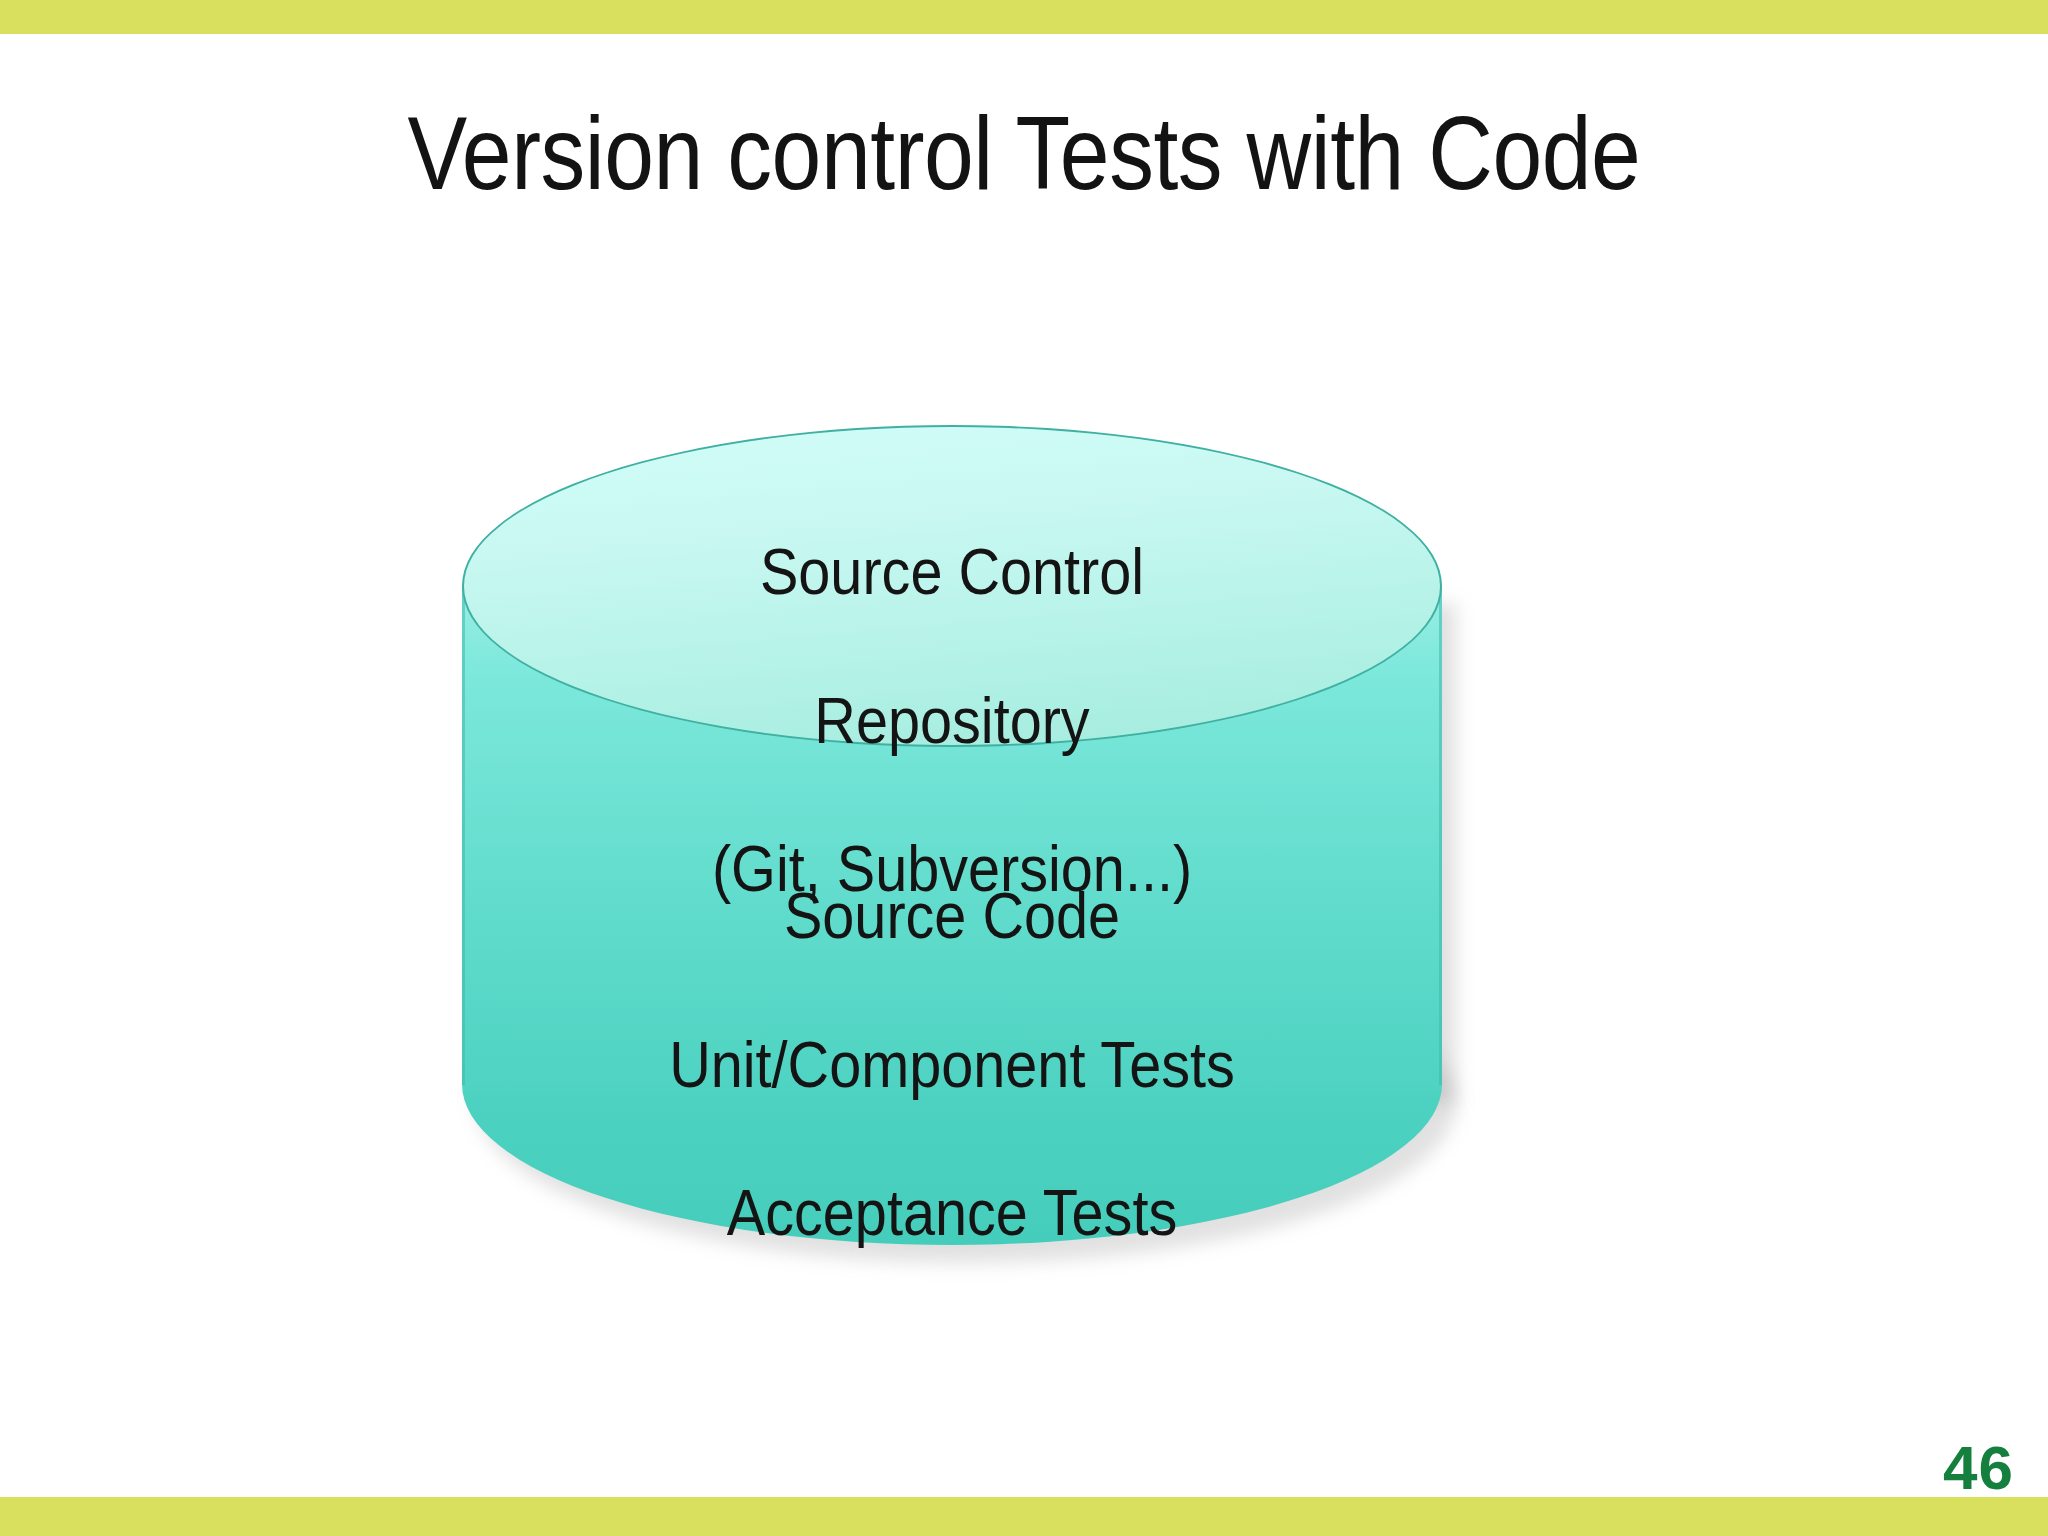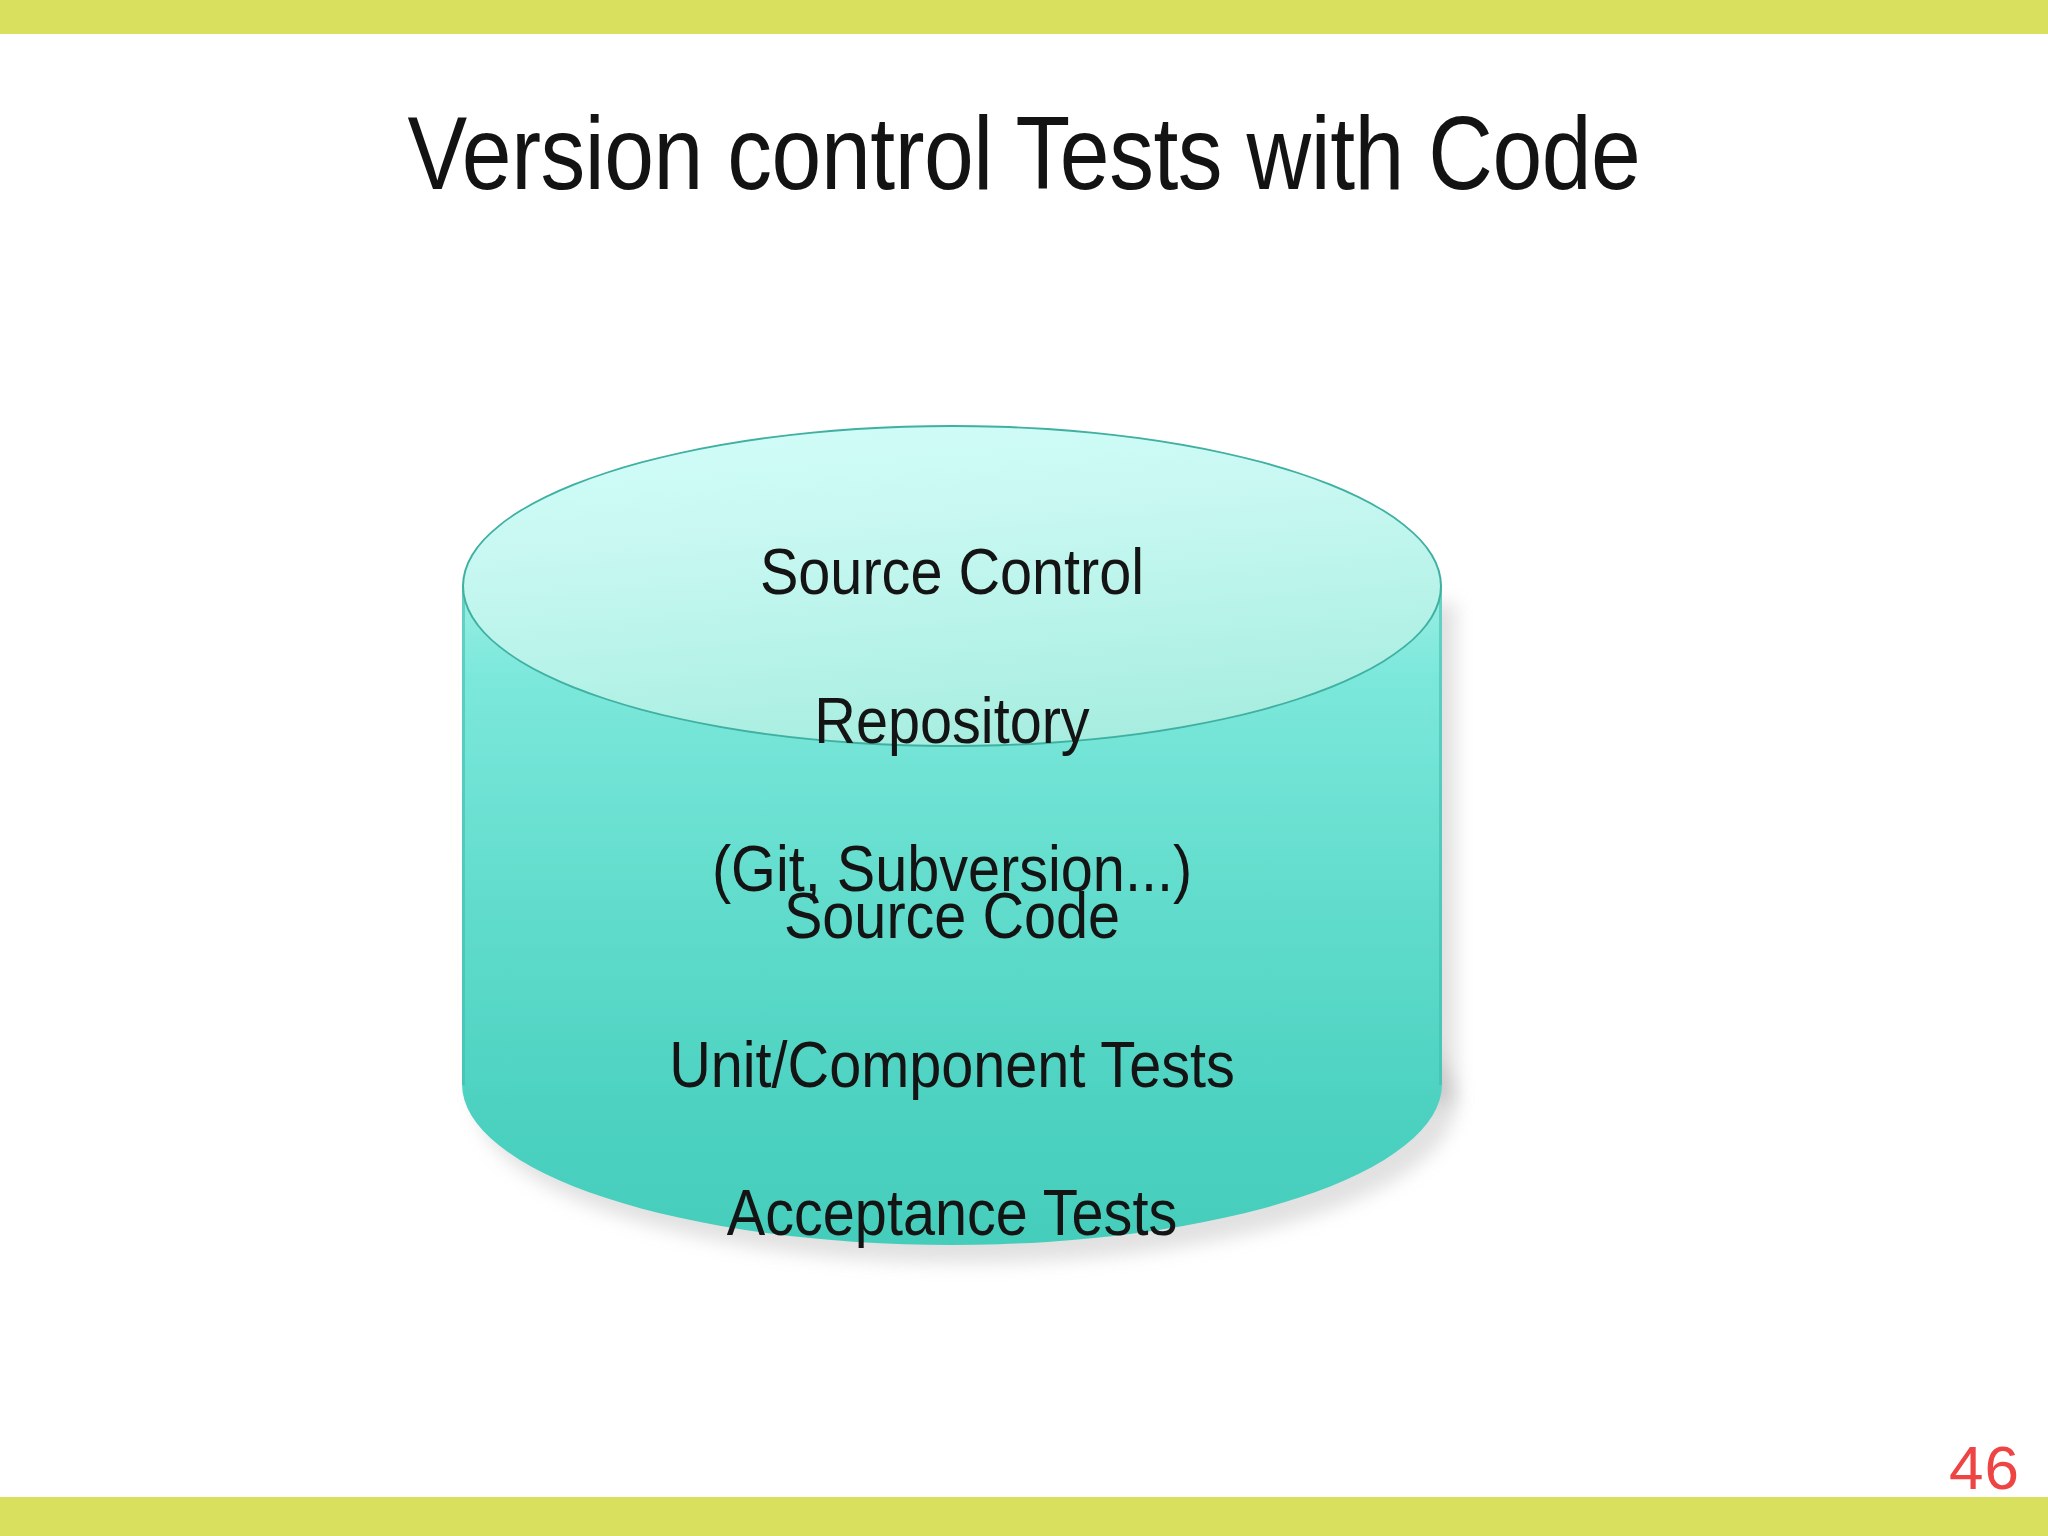--- a/index.html
+++ b/index.html
@@ -155,26 +155,26 @@
   }
   .cyl-text-body {
     top: 380px;
     font-size: 64px;
   }
   .cyl-text .line { display: block; }
 
   
   .page-number {
     position: absolute;
-    right: 28px;
+    right: 34px;
     top: 1432px;
     font-family: "Liberation Sans", "DejaVu Sans", sans-serif;
     font-size: 62px;
-    font-weight: 400;
-    color: #ef4444;
+    font-weight: 700;
+    color: #15803d;
     letter-spacing: 1px;
   }
 </style>
 </head>
 <body>
 
 <div class="bar bar-top"></div>
 
 <div class="slide-title">Version control Tests with Code</div>
 

